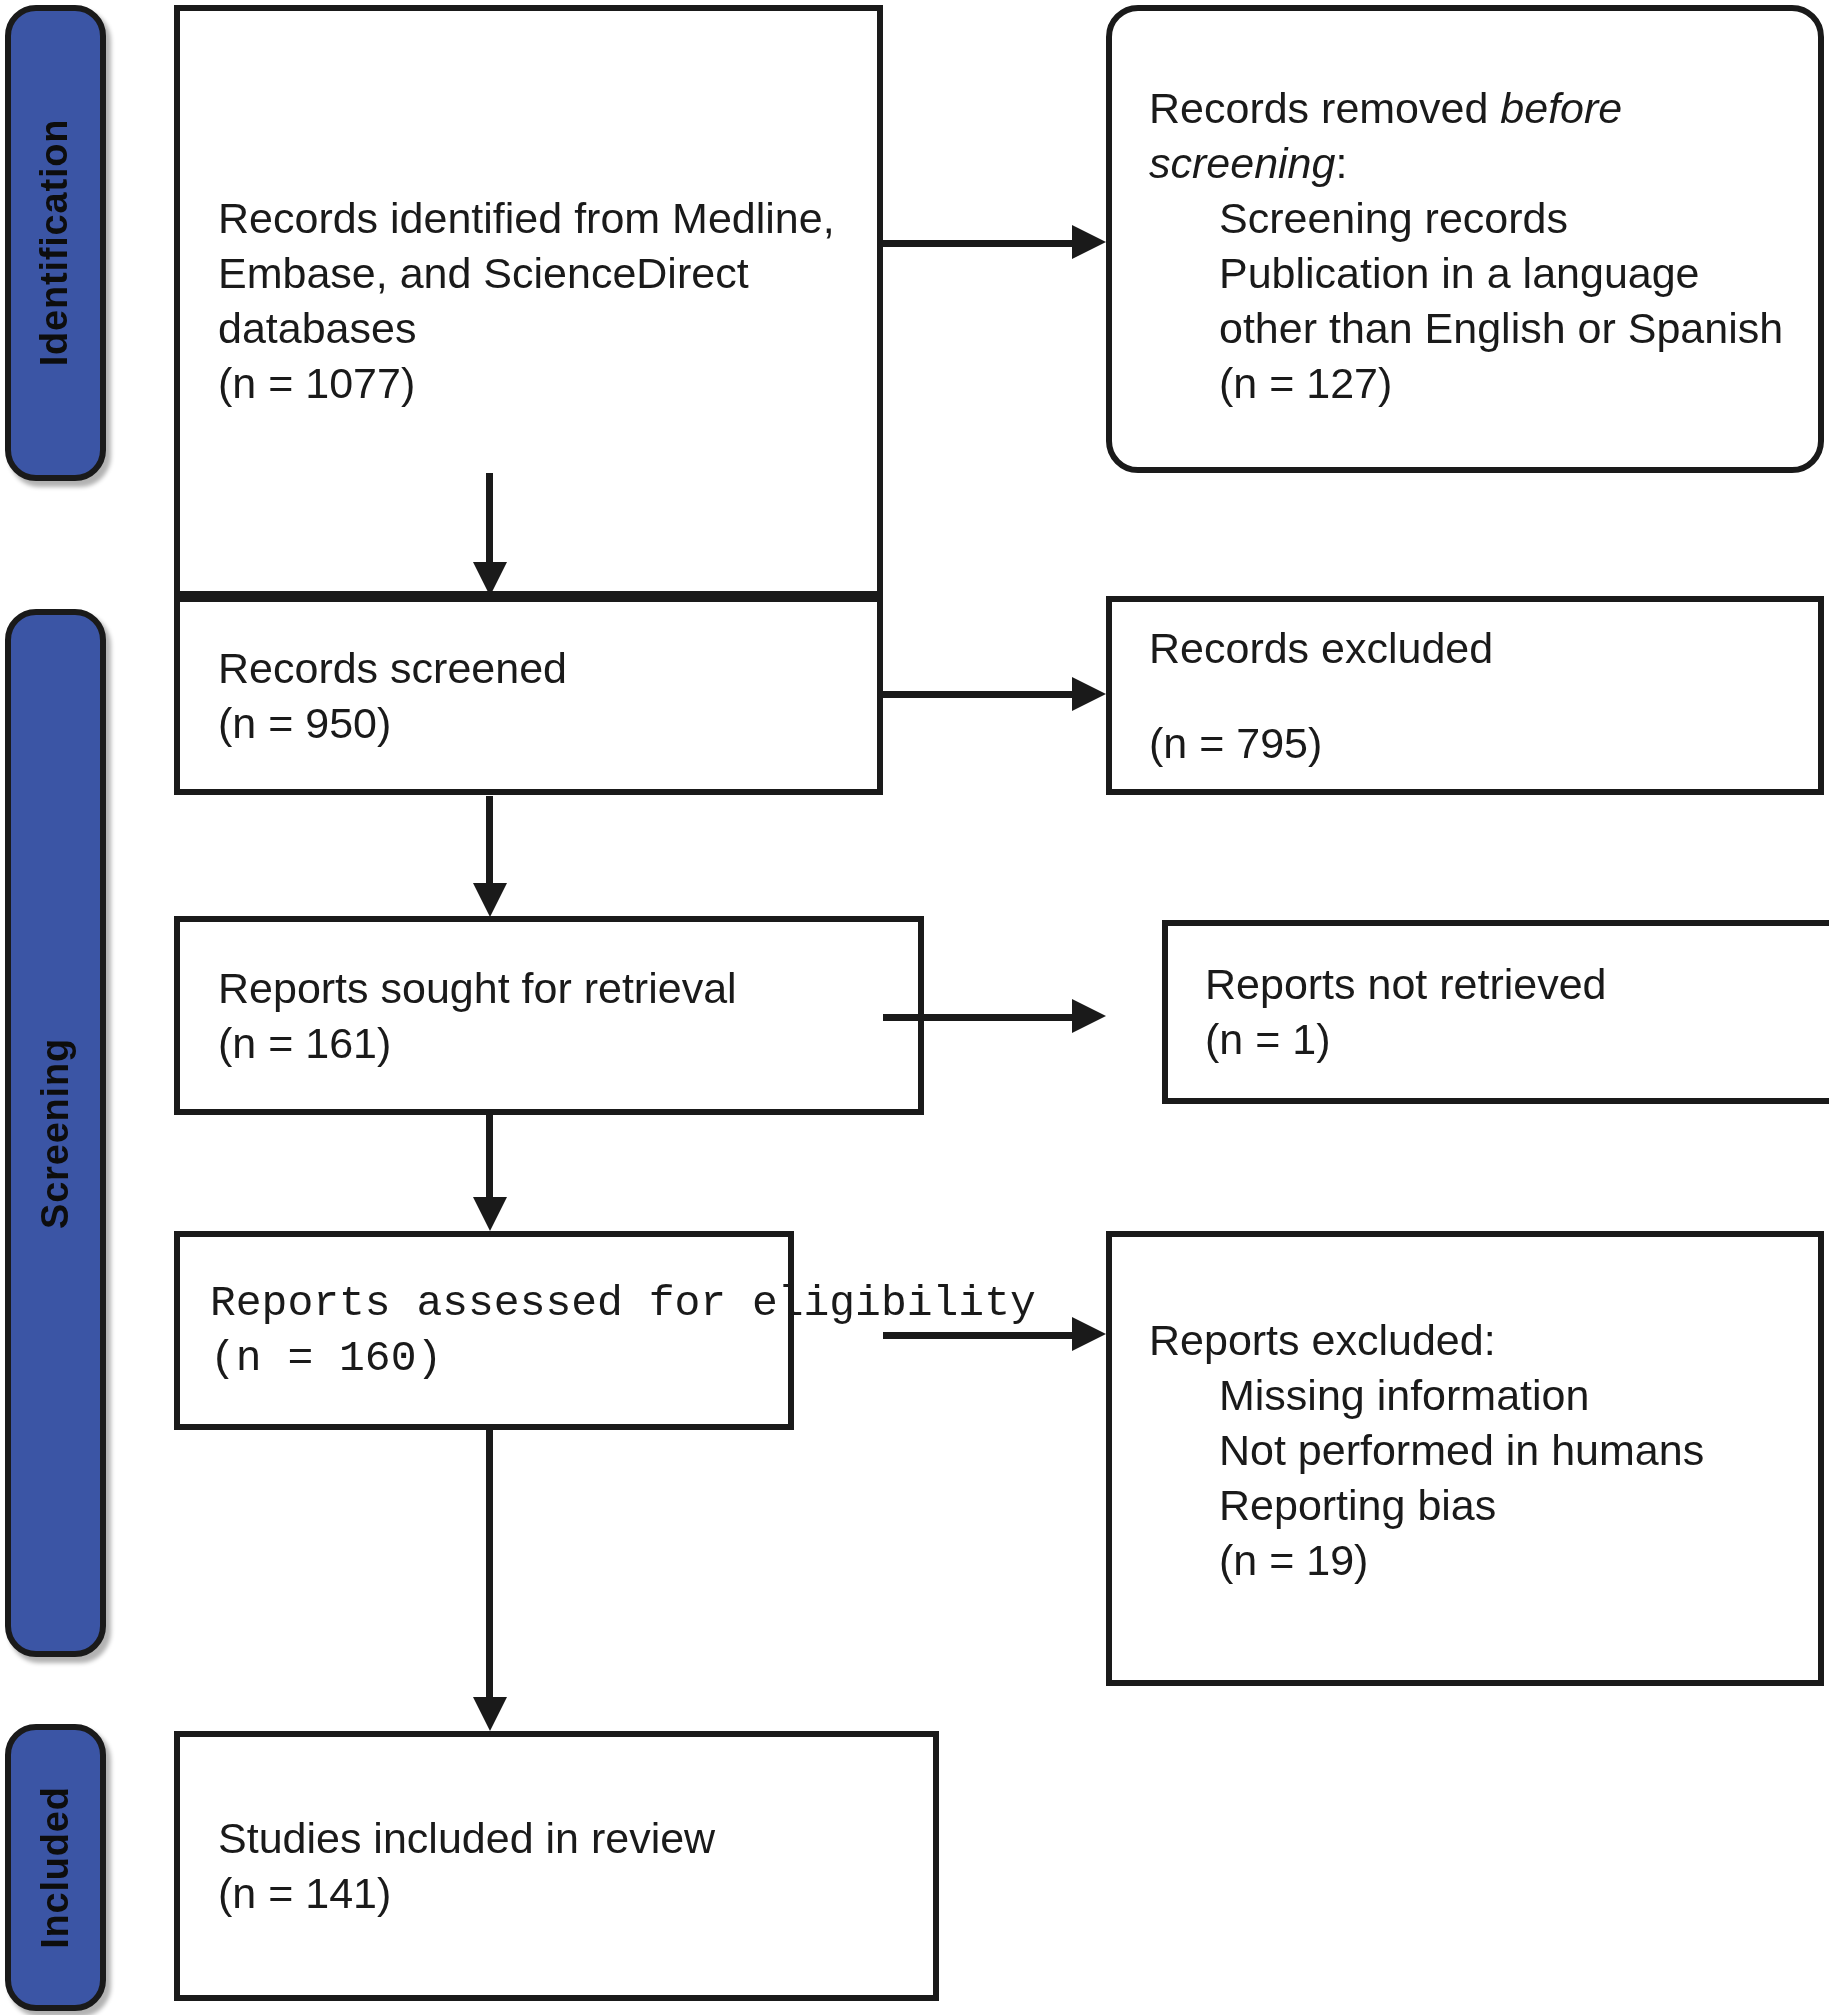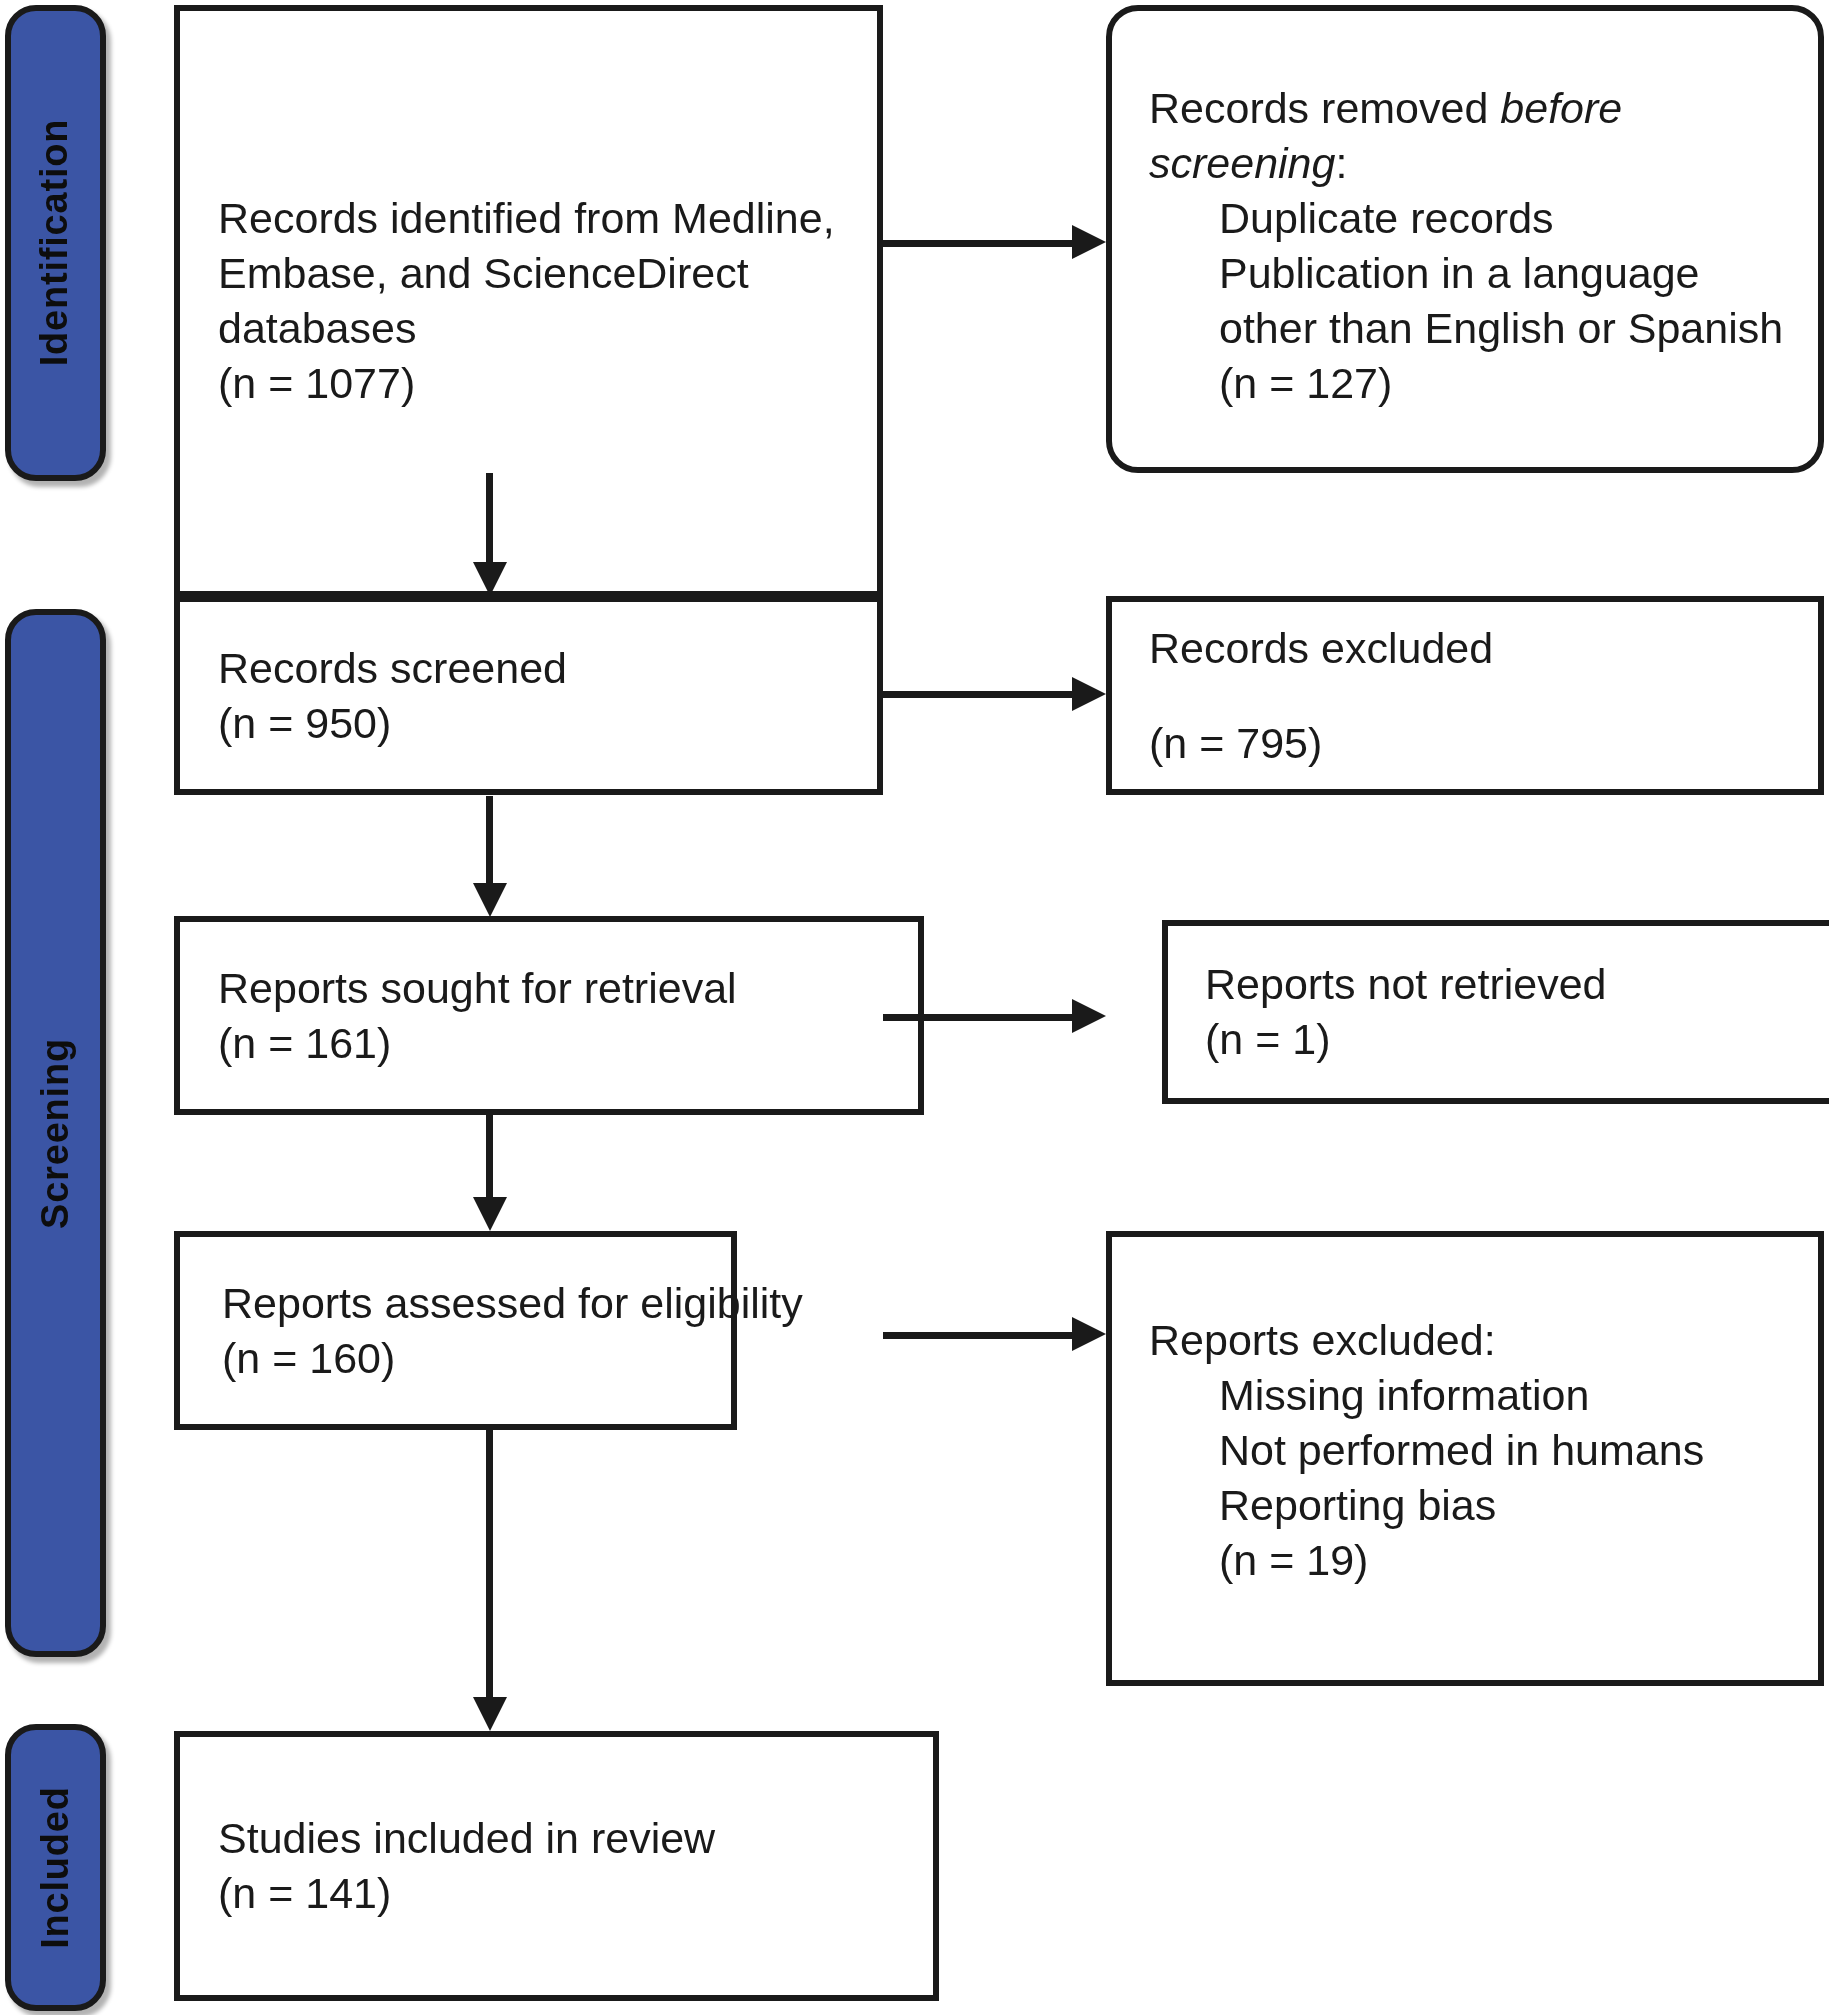--- a/index.html
+++ b/index.html
@@ -59,21 +59,21 @@
   .ln.ind { margin-left: 70px; }
   .ln.wrap { white-space: normal; max-width: 596px; }
   .it { font-style: italic; }
 
   .b1 { left: 174px;  top: 5.3px;    width: 709px; height: 592px; padding-left: 38px; }
   .r1 { left: 1106px; top: 5.3px;    width: 718px; height: 468px; padding: 70px 12.2px 0 37px; border-radius: 32px; }
   .b2 { left: 174px;  top: 596px;  width: 709px; height: 199px; padding-left: 38px; }
   .r2 { left: 1106px; top: 596px;  width: 718px; height: 199px; padding-left: 37px; gap: 40px; }
   .b3 { left: 174px;  top: 916px; width: 750px; height: 199px; padding-left: 38px; }
   .r3 { left: 1162px; top: 920px; width: 718px; height: 184px; padding-left: 37px; }
-  .b4 { left: 174px;  top: 1231px; width: 563px; height: 199px; padding-left: 42px; }
+  .b4 { left: 174px;  top: 1231px; width: 620px; height: 199px; padding-left: 30px; font-family: Liberation Mono, monospace; }
   .r4 { left: 1106px; top: 1231px; width: 718px; height: 455px; padding: 76px 12.2px 0 37px; }
   .b5 { left: 174px;  top: 1731px; width: 765px; height: 270px; padding-left: 38px; }
 
   
   .shaft-v { position: absolute; width: 6.9px;  background: var(--line-color); left: 486px; }
   .shaft-h { position: absolute; height: 6.9px; background: var(--line-color); }
   .head-down {
     position: absolute; width: 0; height: 0; left: 473px;
     border-left: 17.6px solid transparent;
     border-right: 17.6px solid transparent;
@@ -114,21 +114,21 @@
   <div class="box b1">
     <div class="ln">Records identified from Medline,</div>
     <div class="ln">Embase, and ScienceDirect</div>
     <div class="ln">databases</div>
     <div class="ln">(n = 1077)</div>
   </div>
 
   <div class="box r1 top-align">
     <div class="ln"><span>Records removed </span><span class="it">before</span></div>
     <div class="ln"><span class="it">screening</span><span>:</span></div>
-    <div class="ln ind">Duplicate records</div>
+    <div class="ln ind">Screening records</div>
     <div class="ln ind wrap">Publication in a language other than English or Spanish</div>
     <div class="ln ind">(n = 127)</div>
   </div>
 
   <div class="box b2">
     <div class="ln">Records screened</div>
     <div class="ln">(n = 950)</div>
   </div>
   <div class="box r2">
     <div class="ln">Records excluded</div>

